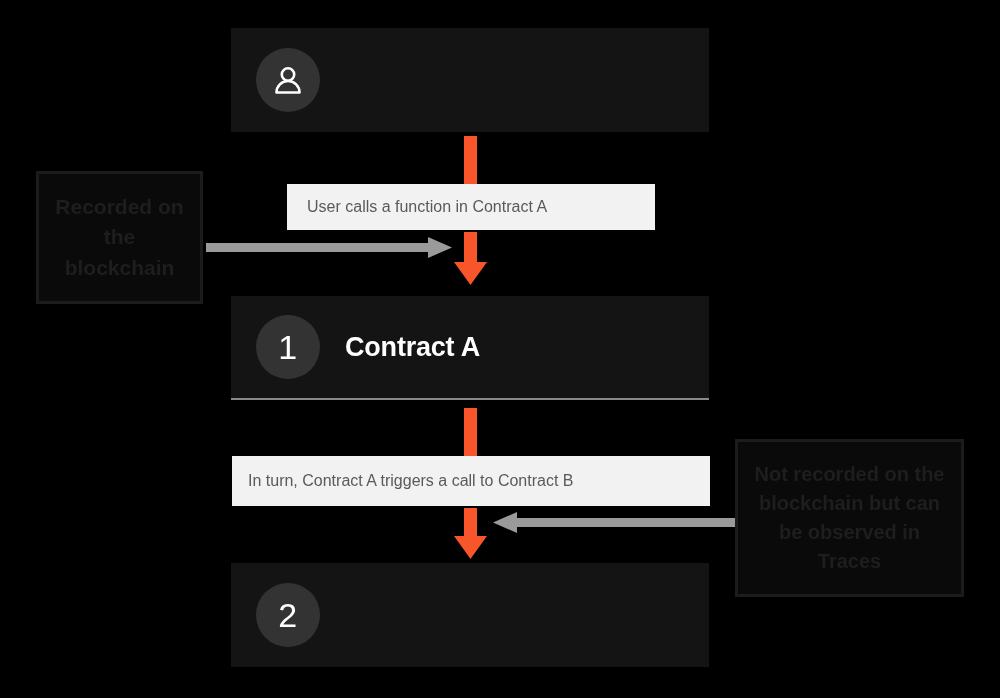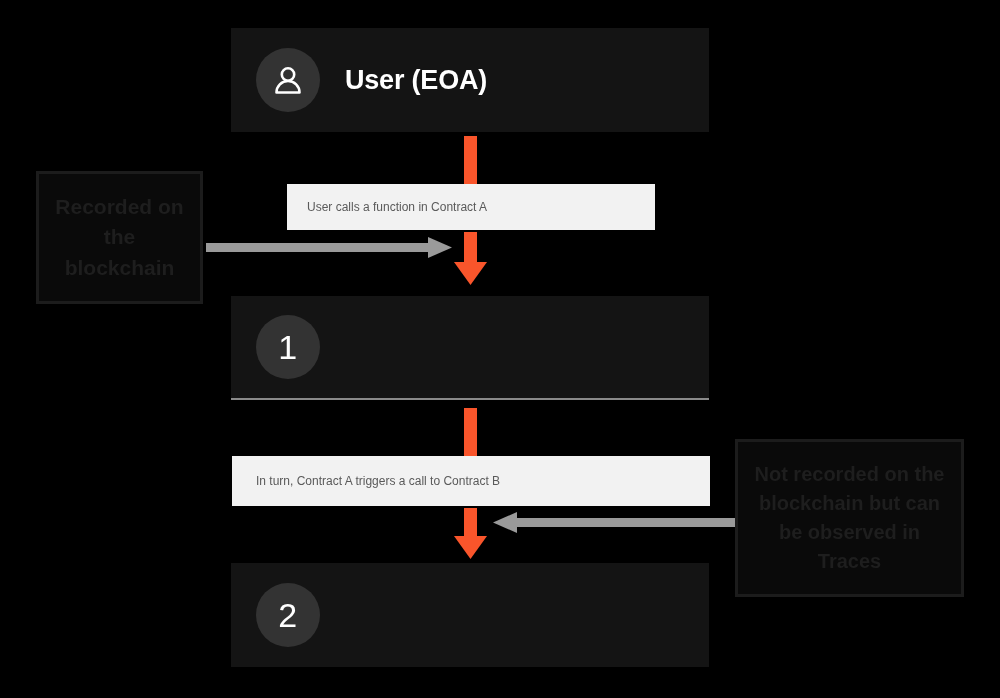--- a/index.html
+++ b/index.html
@@ -63,39 +63,39 @@
     margin-left: 25px;
     white-space: nowrap;
     letter-spacing: -0.2px;
   }
 
   
   .caption {
     position: absolute;
     background: #f2f2f2;
     color: #5a5a5a;
-    font-size: 12px;
+    font-size: 16px;
     display: flex;
     align-items: center;
     box-sizing: border-box;
     white-space: nowrap;
   }
   .caption-1 {
     left: 287px;
     top: 184px;
     width: 368px;
     height: 46px;
     padding-left: 20px;
   }
   .caption-2 {
     left: 232px;
     top: 456px;
     width: 478px;
     height: 50px;
-    padding-left: 24px;
+    padding-left: 16px;
   }
 
   
   .note {
     position: absolute;
     background: #0a0a0a;
     border: 3px solid #1c1c1c;
     box-sizing: border-box;
     display: flex;
     align-items: center;
@@ -137,25 +137,25 @@
 
 <div id="canvas">
 
   <div class="node node-user">
     <div class="node-badge">
       <svg width="36" height="36" viewBox="0 0 36 36" aria-hidden="true">
         <circle cx="18" cy="12.5" r="6.2" fill="none" stroke="#ffffff" stroke-width="2.6"></circle>
         <path d="M6.5 30.5 A11.5 11.5 0 0 1 29.5 30.5 Z" fill="none" stroke="#ffffff" stroke-width="2.6" stroke-linejoin="round"></path>
       </svg>
     </div>
-    <div class="node-title">User (EOA)</div>
   </div>
 
   <div class="node node-contract-a">
     <div class="node-badge">1</div>
+    <div class="node-title">Contract A</div>
   </div>
 
   <div class="node node-contract-b">
     <div class="node-badge">2</div>
   </div>
 
   <div class="caption caption-1">
     <span>User calls a function in Contract A</span>
   </div>
   <div class="caption caption-2">

